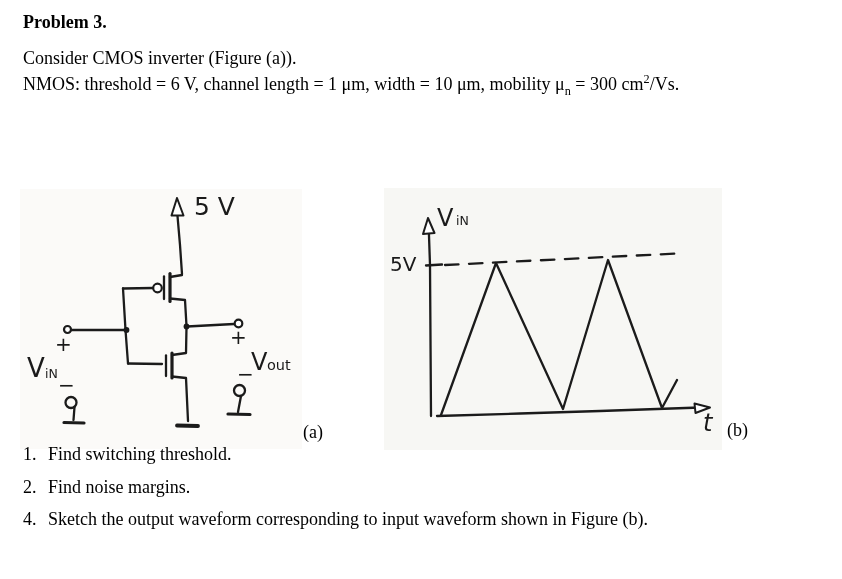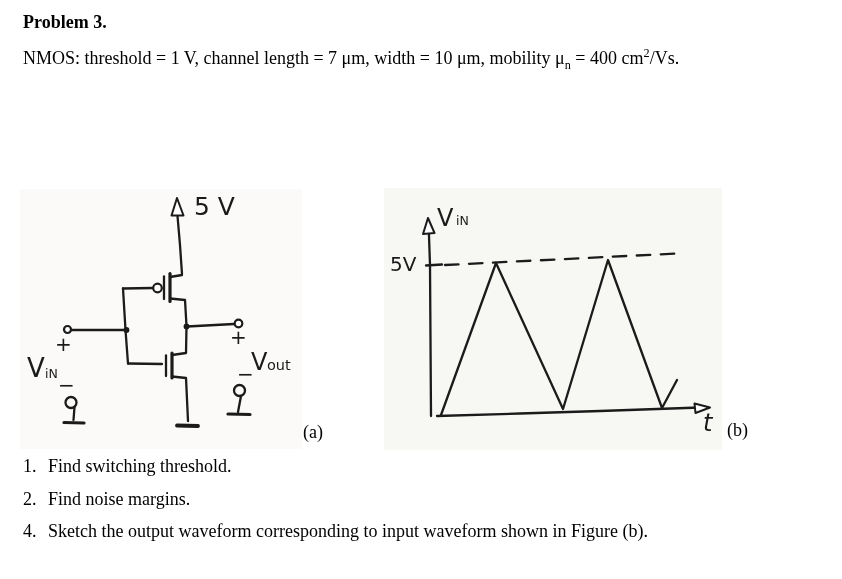--- a/index.html
+++ b/index.html
@@ -14,21 +14,21 @@
   .intro sup{font-size:0.68em;line-height:0;}
   .scan{position:absolute;}
   .scan-a{left:20px;top:189px;width:282px;height:260px;background:#fbfaf8;}
   .scan-b{left:384px;top:188px;width:338px;height:262px;background:#f7f7f4;}
   .figsvg{position:absolute;}
   #fig-a{left:20px;top:190px;}
   #fig-b{left:383px;top:195px;}
   .caption{position:absolute;font-size:18px;white-space:nowrap;}
   .cap-a{left:303px;top:422px;}
   .cap-b{left:727px;top:420px;}
-  .tasks{position:absolute;left:23px;top:456px;font-size:18px;line-height:21px;display:flex;flex-direction:column;gap:11.5px;white-space:nowrap;}
+  .tasks{position:absolute;left:23px;top:444px;font-size:18px;line-height:21px;display:flex;flex-direction:column;gap:11.5px;white-space:nowrap;}
   .task .num{display:inline-block;width:25px;}
   
   .ink{stroke:#1b1b1b;fill:none;stroke-linecap:round;stroke-linejoin:round;}
   .w2{stroke-width:2.3px;}
   .w3{stroke-width:3.2px;}
   .w4{stroke-width:3.8px;}
   .head{fill:#ffffff;stroke:#1b1b1b;stroke-width:2px;stroke-linejoin:round;}
   .dot{fill:#1b1b1b;stroke:none;}
   .node{fill:#ffffff;stroke:#1b1b1b;stroke-width:2.2px;}
   .dash{stroke-dasharray:13.5 10.5;}
@@ -36,21 +36,22 @@
 </style>
 </head>
 <body>
 
 <div class="scan scan-a"></div>
 <div class="scan scan-b"></div>
 
 <div class="title">Problem 3.</div>
 
 <div class="intro">
-  <div><span>NMOS: threshold = 1 V, channel length = 7 μm, width = 10 μm, mobility μ</span><sub>n</sub><span> = 400 cm</span><sup>2</sup><span>/Vs.</span></div>
+  <div><span>Consider CMOS inverter (Figure (a)).</span></div>
+  <div><span>NMOS: threshold = 6 V, channel length = 1 μm, width = 10 μm, mobility μ</span><sub>n</sub><span> = 300 cm</span><sup>2</sup><span>/Vs.</span></div>
 </div>
 
 <svg id="fig-a" class="figsvg" width="320" height="248" viewBox="20 190 320 248">
 
   <path class="ink w2" d="M 177.5,216 L 180,245 L 182,274"></path>
   <path class="head" d="M 177,198 L 171.5,215.5 L 183.5,215.5 Z"></path>
   <text class="hw" x="194" y="215" font-size="25">5 V</text>
 
   <path class="ink w2" d="M 182,275 L 170,277"></path>
   <path class="ink w3" d="M 170,273.5 L 170,301.5"></path>

